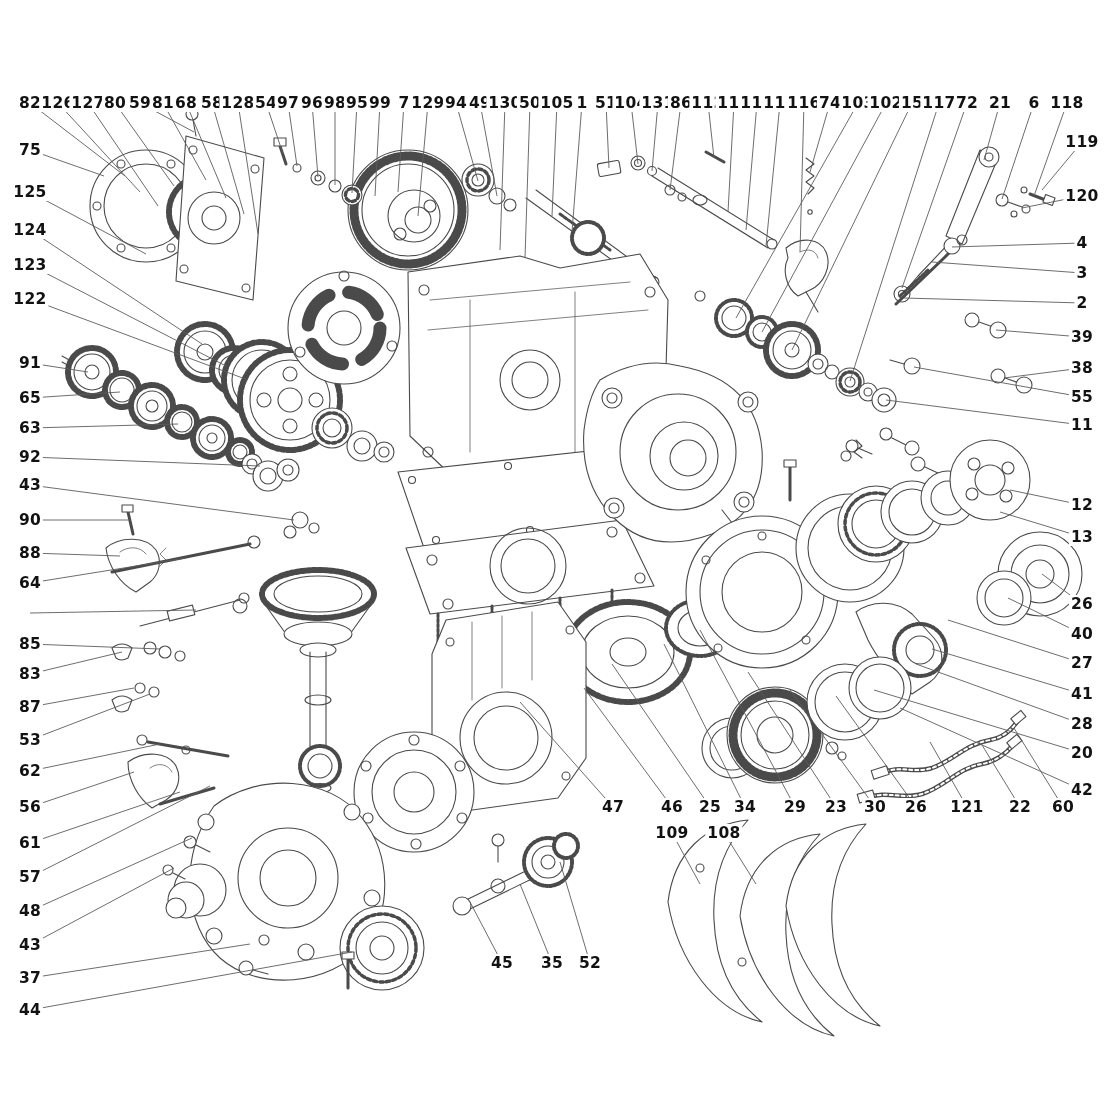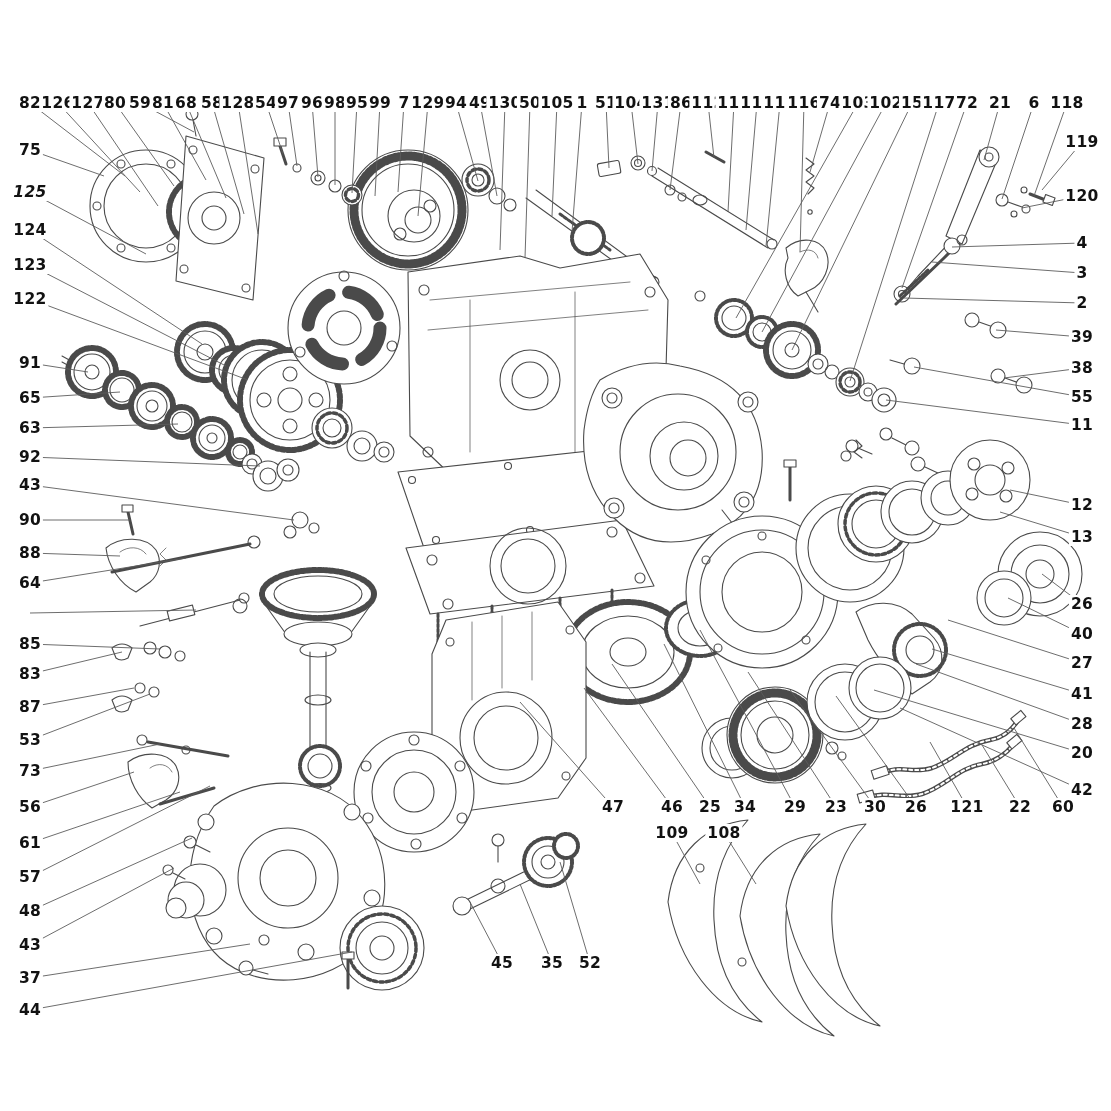--- a/index.html
+++ b/index.html
@@ -612,38 +612,38 @@
       <div class="callout" style="left: 1082px; top: 505px;">12</div>
       <div class="callout" style="left: 1082px; top: 537px;">13</div>
       <div class="callout" style="left: 1082px; top: 604px;">26</div>
       <div class="callout" style="left: 1082px; top: 634px;">40</div>
       <div class="callout" style="left: 1082px; top: 663px;">27</div>
       <div class="callout" style="left: 1082px; top: 694px;">41</div>
       <div class="callout" style="left: 1082px; top: 724px;">28</div>
       <div class="callout" style="left: 1082px; top: 753px;">20</div>
       <div class="callout" style="left: 1082px; top: 790px;">42</div>
       <div class="callout" style="left: 30px; top: 150px;">75</div>
-      <div class="callout" style="left: 30px; top: 192px; font-style: italic;">125</div>
+      <div class="callout" style="left: 30px; top: 192px;">125</div>
       <div class="callout" style="left: 30px; top: 230px;">124</div>
       <div class="callout" style="left: 30px; top: 265px;">123</div>
       <div class="callout" style="left: 30px; top: 299px;">122</div>
       <div class="callout" style="left: 30px; top: 363px;">91</div>
       <div class="callout" style="left: 30px; top: 398px;">65</div>
       <div class="callout" style="left: 30px; top: 428px;">63</div>
       <div class="callout" style="left: 30px; top: 457px;">92</div>
       <div class="callout" style="left: 30px; top: 485px;">43</div>
       <div class="callout" style="left: 30px; top: 520px;">90</div>
       <div class="callout" style="left: 30px; top: 553px;">88</div>
       <div class="callout" style="left: 30px; top: 583px;">64</div>
       <div class="callout" style="left: 30px; top: 613px; margin-top: 34px;">84</div>
       <div class="callout" style="left: 30px; top: 644px;">85</div>
       <div class="callout" style="left: 30px; top: 674px;">83</div>
       <div class="callout" style="left: 30px; top: 707px;">87</div>
       <div class="callout" style="left: 30px; top: 740px;">53</div>
-      <div class="callout" style="left: 30px; top: 771px;">73</div>
+      <div class="callout" style="left: 30px; top: 771px;">62</div>
       <div class="callout" style="left: 30px; top: 807px;">56</div>
       <div class="callout" style="left: 30px; top: 843px;">61</div>
       <div class="callout" style="left: 30px; top: 877px;">57</div>
       <div class="callout" style="left: 30px; top: 911px;">48</div>
       <div class="callout" style="left: 30px; top: 945px;">43</div>
       <div class="callout" style="left: 30px; top: 978px;">37</div>
       <div class="callout" style="left: 30px; top: 1010px;">44</div>
       <div class="callout" style="left: 613px; top: 807px;">47</div>
       <div class="callout" style="left: 672px; top: 807px;">46</div>
       <div class="callout" style="left: 710px; top: 807px;">25</div>

